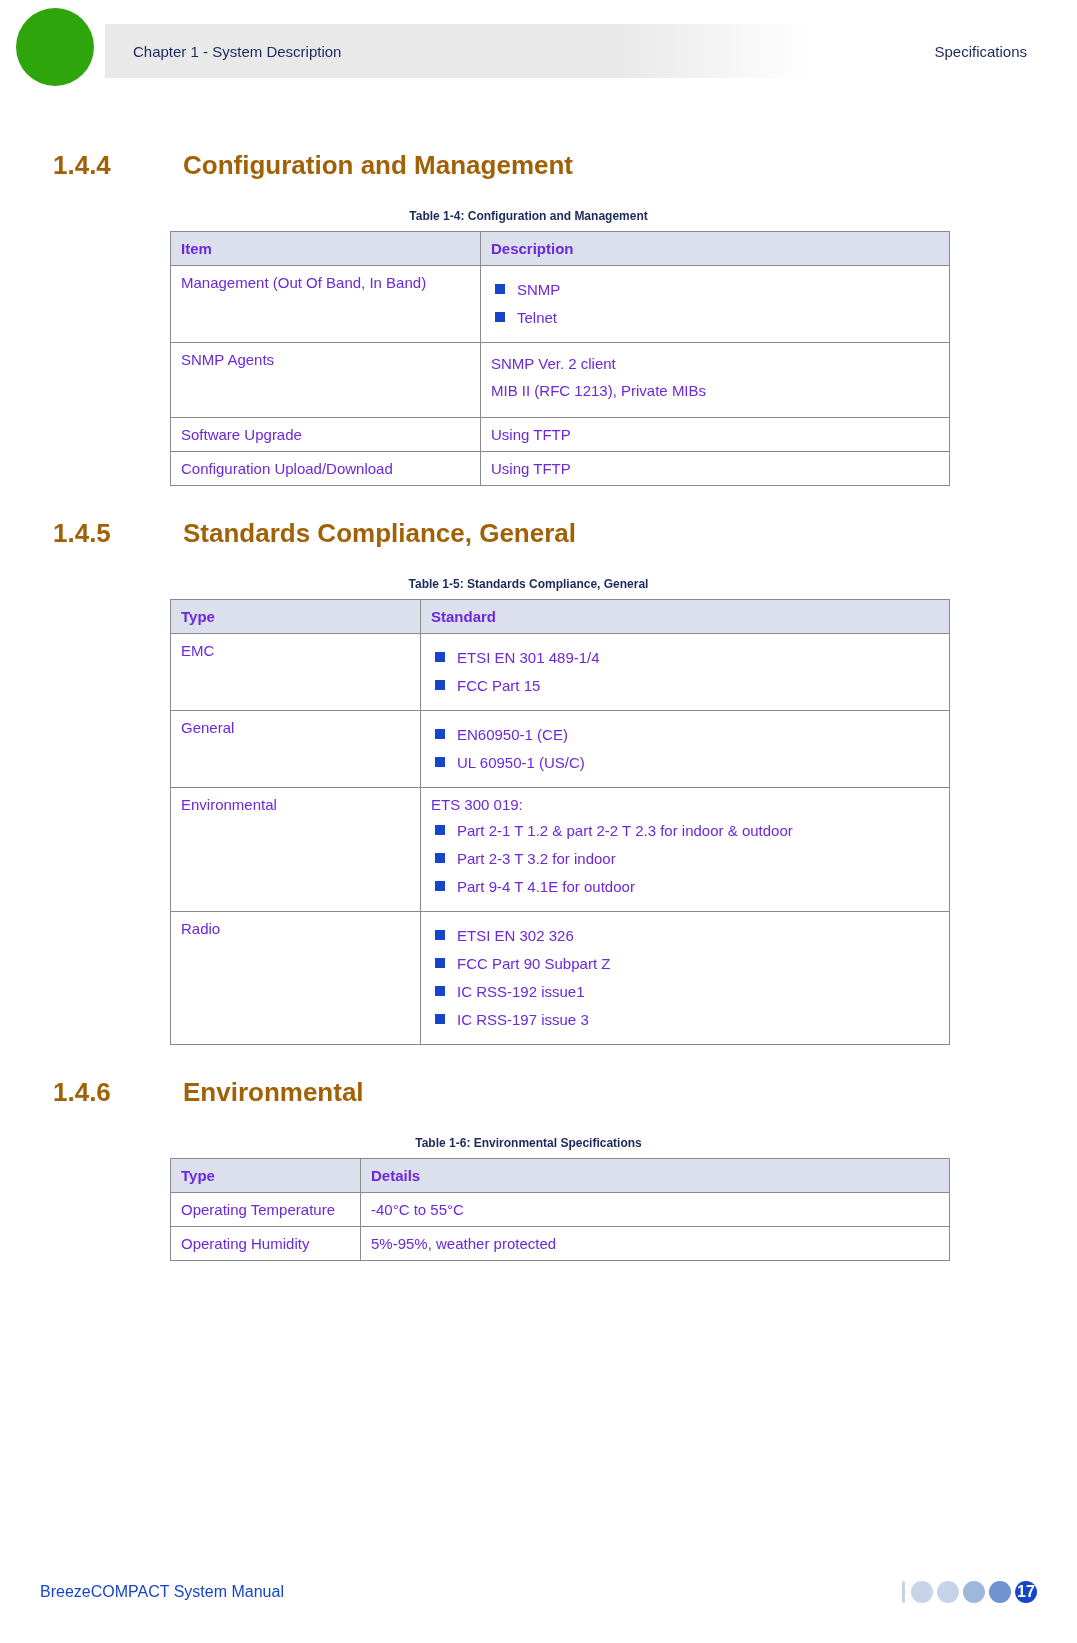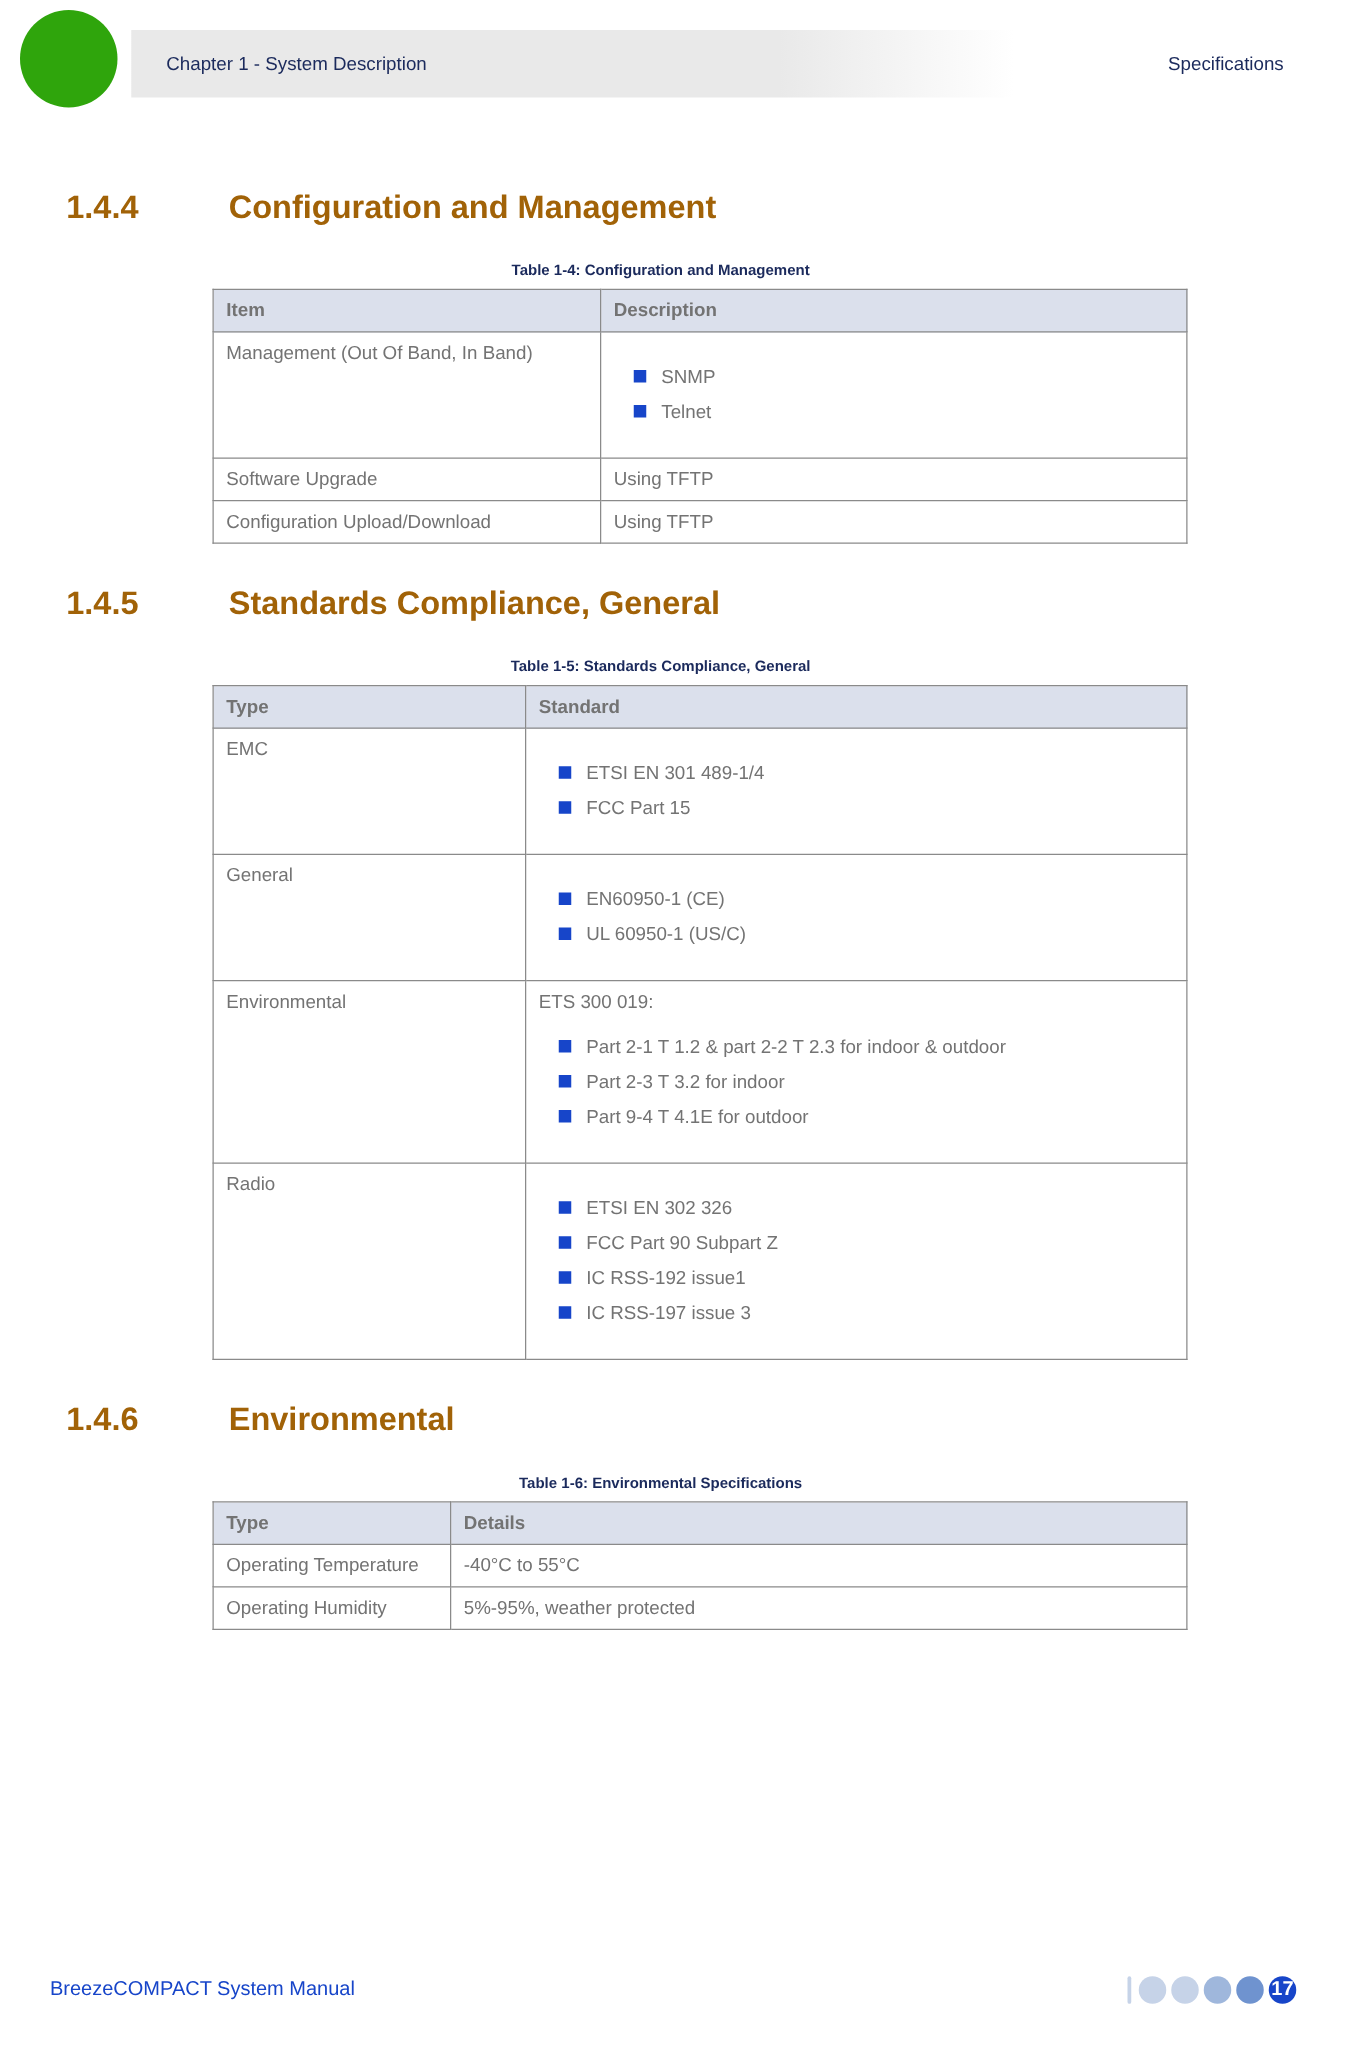--- a/index.html
+++ b/index.html
@@ -55,37 +55,37 @@
     font-size: 12px;
     color: #1b2a5c;
     margin: 10px 0 8px 0;
   }
 
   table.data {
     width: 780px;
     margin: 0 0 32px 130px;
     border-collapse: collapse;
     font-size: 15px;
-    color: #737373;
+    color: #6d28d9;
   }
   table.data th, table.data td {
     border: 1px solid #8a8a8a;
     padding: 8px 10px;
     text-align: left;
     vertical-align: top;
   }
   table.data th {
     background: #dbe0ec;
     font-weight: bold;
   }
   table.data.tbl14 th.col1, table.data.tbl14 td.col1 { width: 310px; }
   table.data.tbl15 th.col1, table.data.tbl15 td.col1 { width: 250px; }
   table.data.tbl16 th.col1, table.data.tbl16 td.col1 { width: 190px; }
 
-  .bullet-list { list-style: none; padding: 0; margin: 16px; }
+  .bullet-list { list-style: none; padding: 0; margin: 4px; }
   .bullet-list li { position: relative; padding-left: 22px; margin: 4px 0; line-height: 1.6; }
   .bullet-list li::before {
     content: "";
     position: absolute;
     left: 0;
     top: 6px;
     width: 10px;
     height: 10px;
     background: #1745c9;
   }
@@ -140,20 +140,27 @@
       <th class="col1">Item</th>
       <th>Description</th>
     </tr>
     <tr>
       <td class="col1">Management (Out Of Band, In Band)</td>
       <td>
         <ul class="bullet-list">
           <li>SNMP</li>
           <li>Telnet</li>
         </ul>
+      </td>
+    </tr>
+    <tr>
+      <td class="col1">SNMP Agents</td>
+      <td class="twoline">
+        <span>SNMP Ver. 2 client</span>
+        <span>MIB II (RFC 1213), Private MIBs</span>
       </td>
     </tr>
     <tr>
       <td class="col1">Software Upgrade</td>
       <td>Using TFTP</td>
     </tr>
     <tr>
       <td class="col1">Configuration Upload/Download</td>
       <td>Using TFTP</td>
     </tr>

